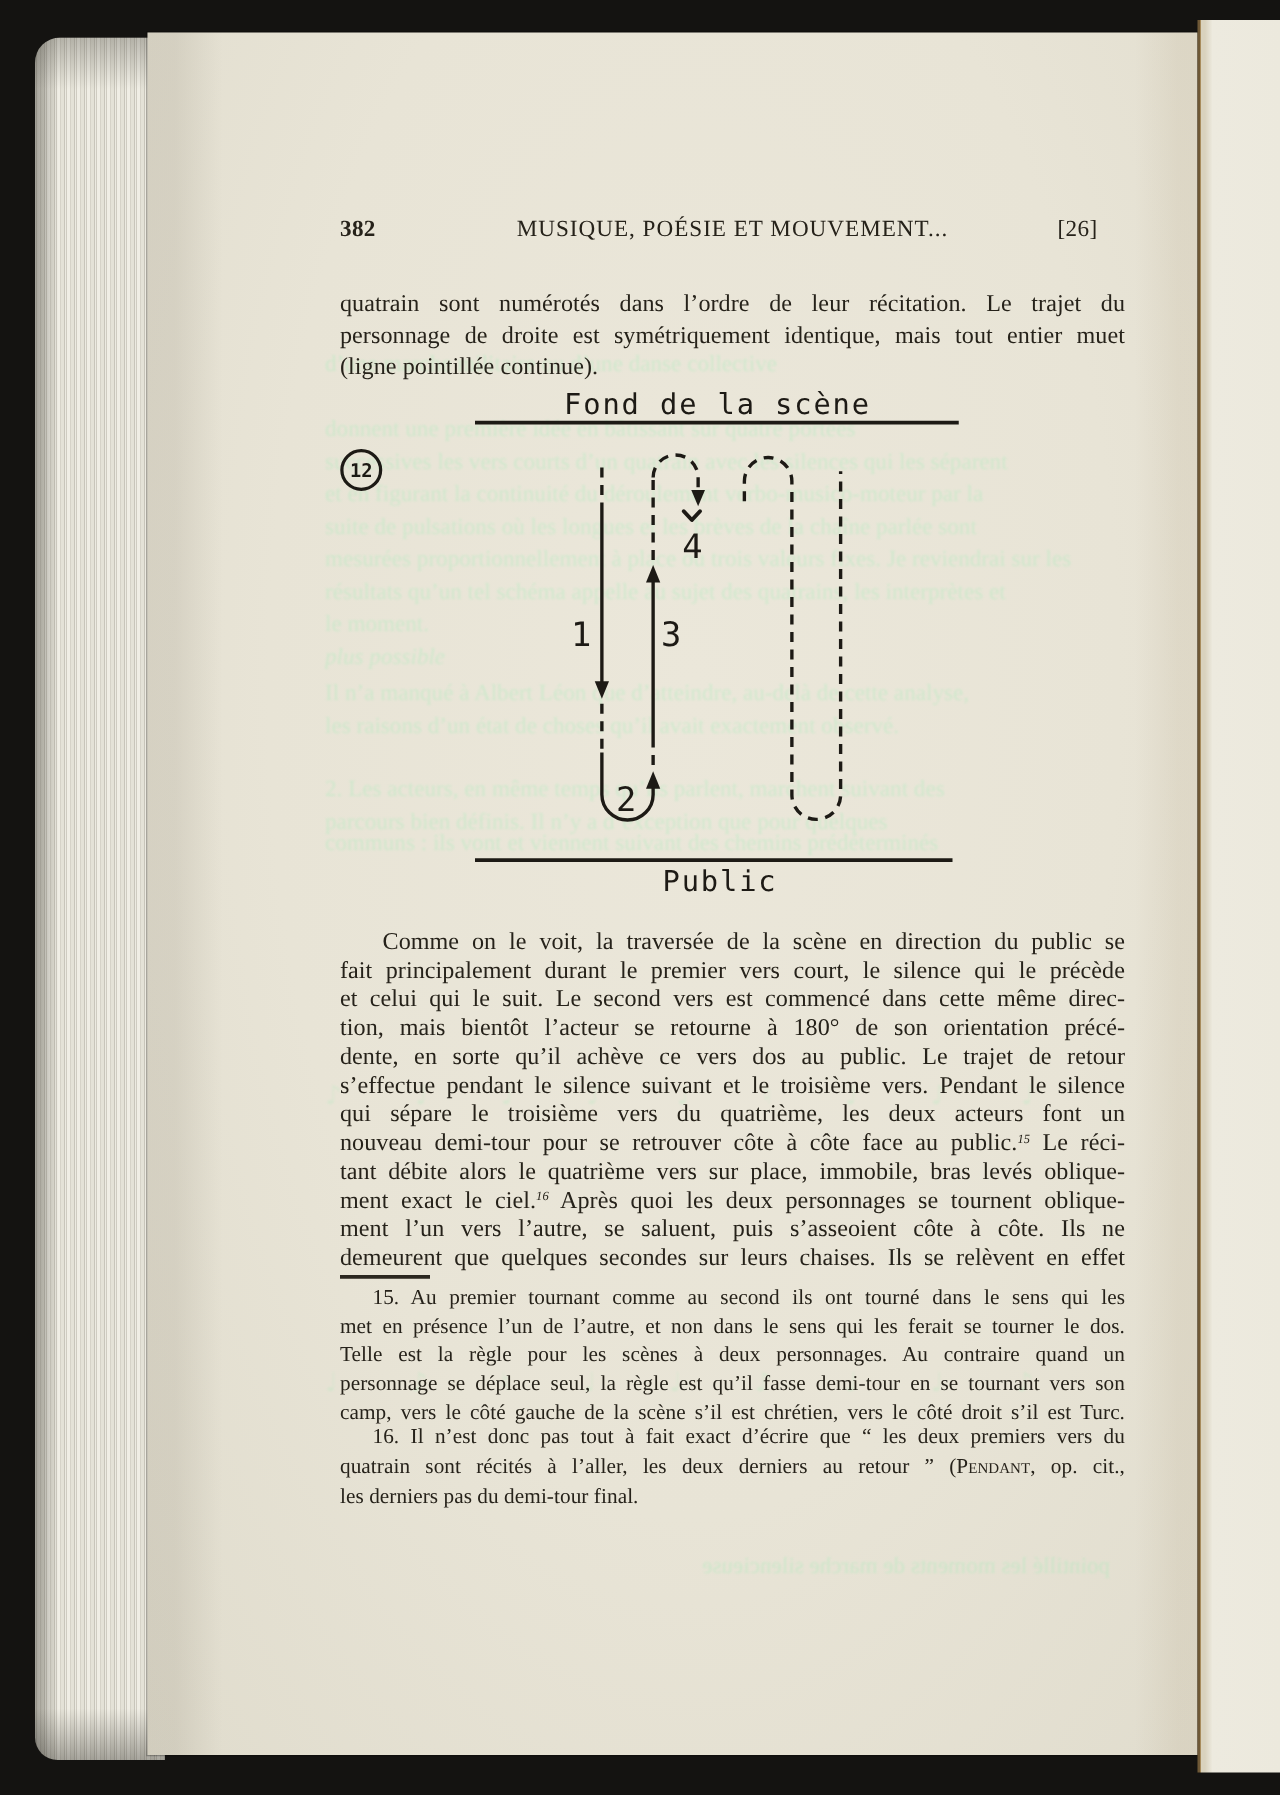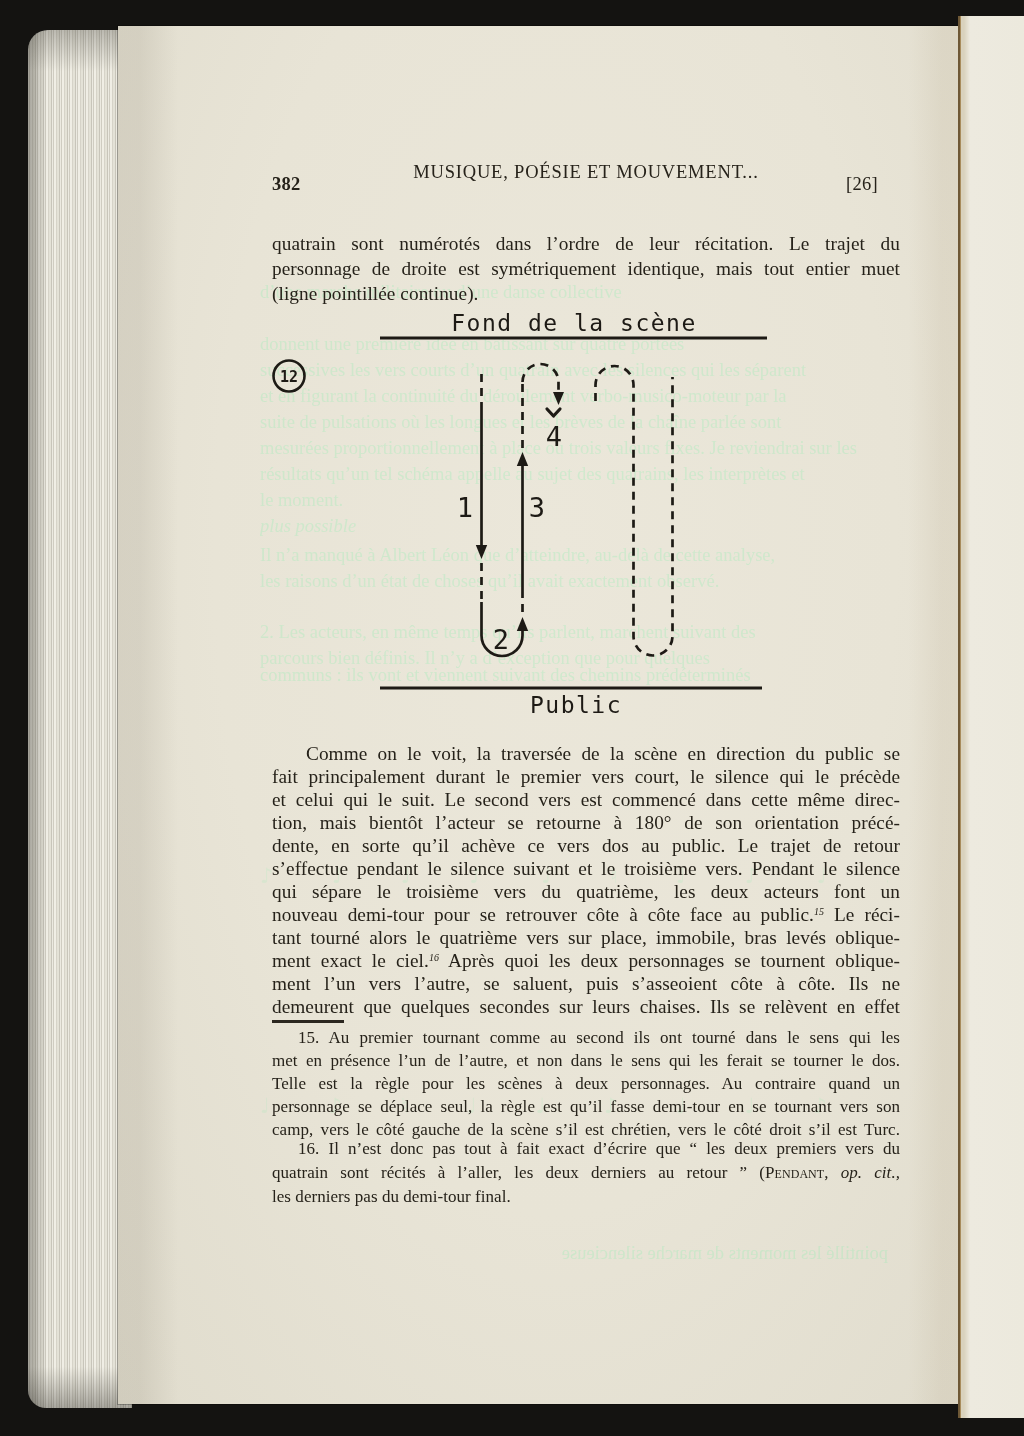--- a/index.html
+++ b/index.html
@@ -37,21 +37,21 @@
   .tl{height:23px;line-height:23px;font-size:19.3px;letter-spacing:.05px;
       text-align:justify;text-align-last:justify;overflow:hidden;white-space:nowrap;}
   .intro .tl{height:25px;line-height:25px;}
   .tl.short{text-align-last:left;}
   .fn .tl{font-size:17px;height:23px;line-height:23px;}
   .fn16 .tl{height:24px;line-height:24px;}
   .ind{text-indent:34px;}
   .ind-fn{text-indent:26px;}
   .fnref{font-size:10px;vertical-align:6px;line-height:0;font-style:italic;}
   .sc{font-variant:small-caps;}
-  .it{font-style:italic;}
+  .it{}
 
   .fn-sep{left:272px;top:1020px;width:72px;height:2.5px;background:#2b271f;}
 
   
   .fig-svg{left:260px;top:295px;}
   .rule{stroke:#1d1a15;stroke-width:3;}
   .ss{stroke:#1d1a15;stroke-width:2.7;fill:none;}
   .ss3{stroke:#1d1a15;stroke-width:3.2;fill:none;stroke-linecap:round;stroke-linejoin:round;}
   .ds{stroke:#1d1a15;stroke-width:2.7;fill:none;stroke-dasharray:8 6;}
   .ah{fill:#1d1a15;stroke:none;}
@@ -93,21 +93,21 @@
   <div class="gh g10">Il n’a manqué à Albert Léon que d’atteindre, au-delà de cette analyse,</div>
   <div class="gh g11">les raisons d’un état de choses qu’il avait exactement observé.</div>
   <div class="gh g12">2. Les acteurs, en même temps qu’ils parlent, marchent suivant des</div>
   <div class="gh g13">parcours bien définis. Il n’y a d’exception que pour quelques</div>
   <div class="gh g14">communs : ils vont et viennent suivant des chemins prédéterminés</div>
   <div class="gh g15 mir">pointillé les moments de marche silencieuse</div>
   <div class="gh music m0">♪ ♩ ♩ ♪ ♩ ♮ ♩ ♪ ♩ ♩</div>
   <div class="gh music m1">♩ ♪ ♮ ♩ ♩ ♪ ♩ ♩ ♪ ♩</div>
 
   <div class="abs hdr" style="left:272px;top:174px;font-weight:bold;">382</div>
-  <div class="abs hdr hdr-title col" style="top:162px;text-align:center;">MUSIQUE, POÉSIE ET MOUVEMENT...</div>
+  <div class="abs hdr hdr-title col" style="top:174px;text-align:center;">MUSIQUE, POÉSIE ET MOUVEMENT...</div>
   <div class="abs hdr" style="left:830px;top:174px;width:48px;text-align:right;">[26]</div>
 
   <div class="abs col intro" style="top:231px;">
     <div class="tl">quatrain sont numérotés dans l’ordre de leur récitation. Le trajet du</div>
     <div class="tl">personnage de droite est symétriquement identique, mais tout entier muet</div>
     <div class="tl short">(ligne pointillée continue).</div>
   </div>
 
   <svg class="abs fig-svg" width="520" height="430" viewBox="260 295 520 430">
 
@@ -144,21 +144,21 @@
 
   <div class="abs col" style="top:742px;">
     <div class="tl ind"><span>Comme on le voit, la traversée de la scène en direction du public se</span><sup class="fnref"></sup><span></span></div>
     <div class="tl"><span>fait principalement durant le premier vers court, le silence qui le précède</span><sup class="fnref"></sup><span></span></div>
     <div class="tl"><span>et celui qui le suit. Le second vers est commencé dans cette même direc-</span><sup class="fnref"></sup><span></span></div>
     <div class="tl"><span>tion, mais bientôt l’acteur se retourne à 180° de son orientation précé-</span><sup class="fnref"></sup><span></span></div>
     <div class="tl"><span>dente, en sorte qu’il achève ce vers dos au public. Le trajet de retour</span><sup class="fnref"></sup><span></span></div>
     <div class="tl"><span>s’effectue pendant le silence suivant et le troisième vers. Pendant le silence</span><sup class="fnref"></sup><span></span></div>
     <div class="tl"><span>qui sépare le troisième vers du quatrième, les deux acteurs font un</span><sup class="fnref"></sup><span></span></div>
     <div class="tl"><span>nouveau demi-tour pour se retrouver côte à côte face au public.</span><sup class="fnref">15</sup><span> Le réci-</span></div>
-    <div class="tl"><span>tant tourné alors le quatrième vers sur place, immobile, bras levés oblique-</span><sup class="fnref"></sup><span></span></div>
+    <div class="tl"><span>tant débite alors le quatrième vers sur place, immobile, bras levés oblique-</span><sup class="fnref"></sup><span></span></div>
     <div class="tl"><span>ment exact le ciel.</span><sup class="fnref">16</sup><span> Après quoi les deux personnages se tournent oblique-</span></div>
     <div class="tl"><span>ment l’un vers l’autre, se saluent, puis s’asseoient côte à côte. Ils ne</span><sup class="fnref"></sup><span></span></div>
     <div class="tl"><span>demeurent que quelques secondes sur leurs chaises. Ils se relèvent en effet</span><sup class="fnref"></sup><span></span></div>
   </div>
 
   <div class="abs fn-sep"></div>
 
   <div class="abs col fn" style="top:1026px;">
     <div class="tl ind-fn">15. Au premier tournant comme au second ils ont tourné dans le sens qui les</div>
     <div class="tl">met en présence l’un de l’autre, et non dans le sens qui les ferait se tourner le dos.</div>

